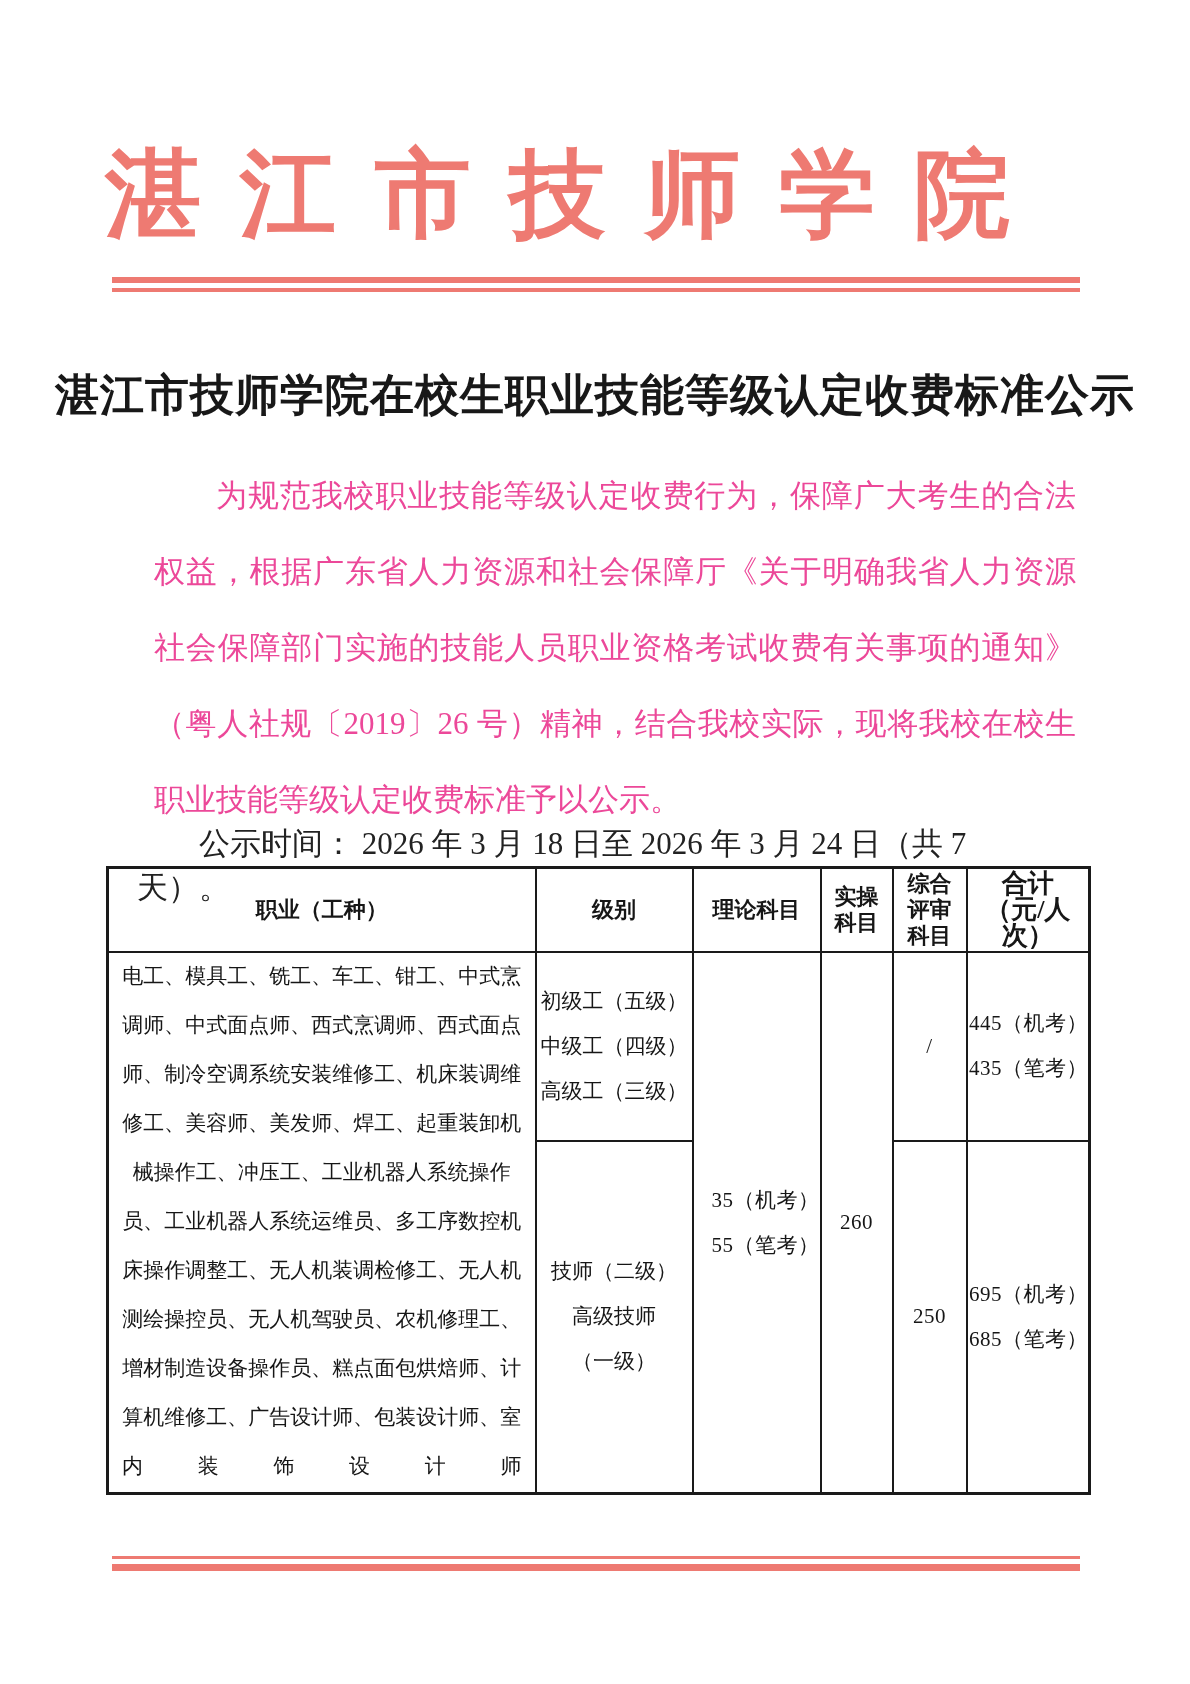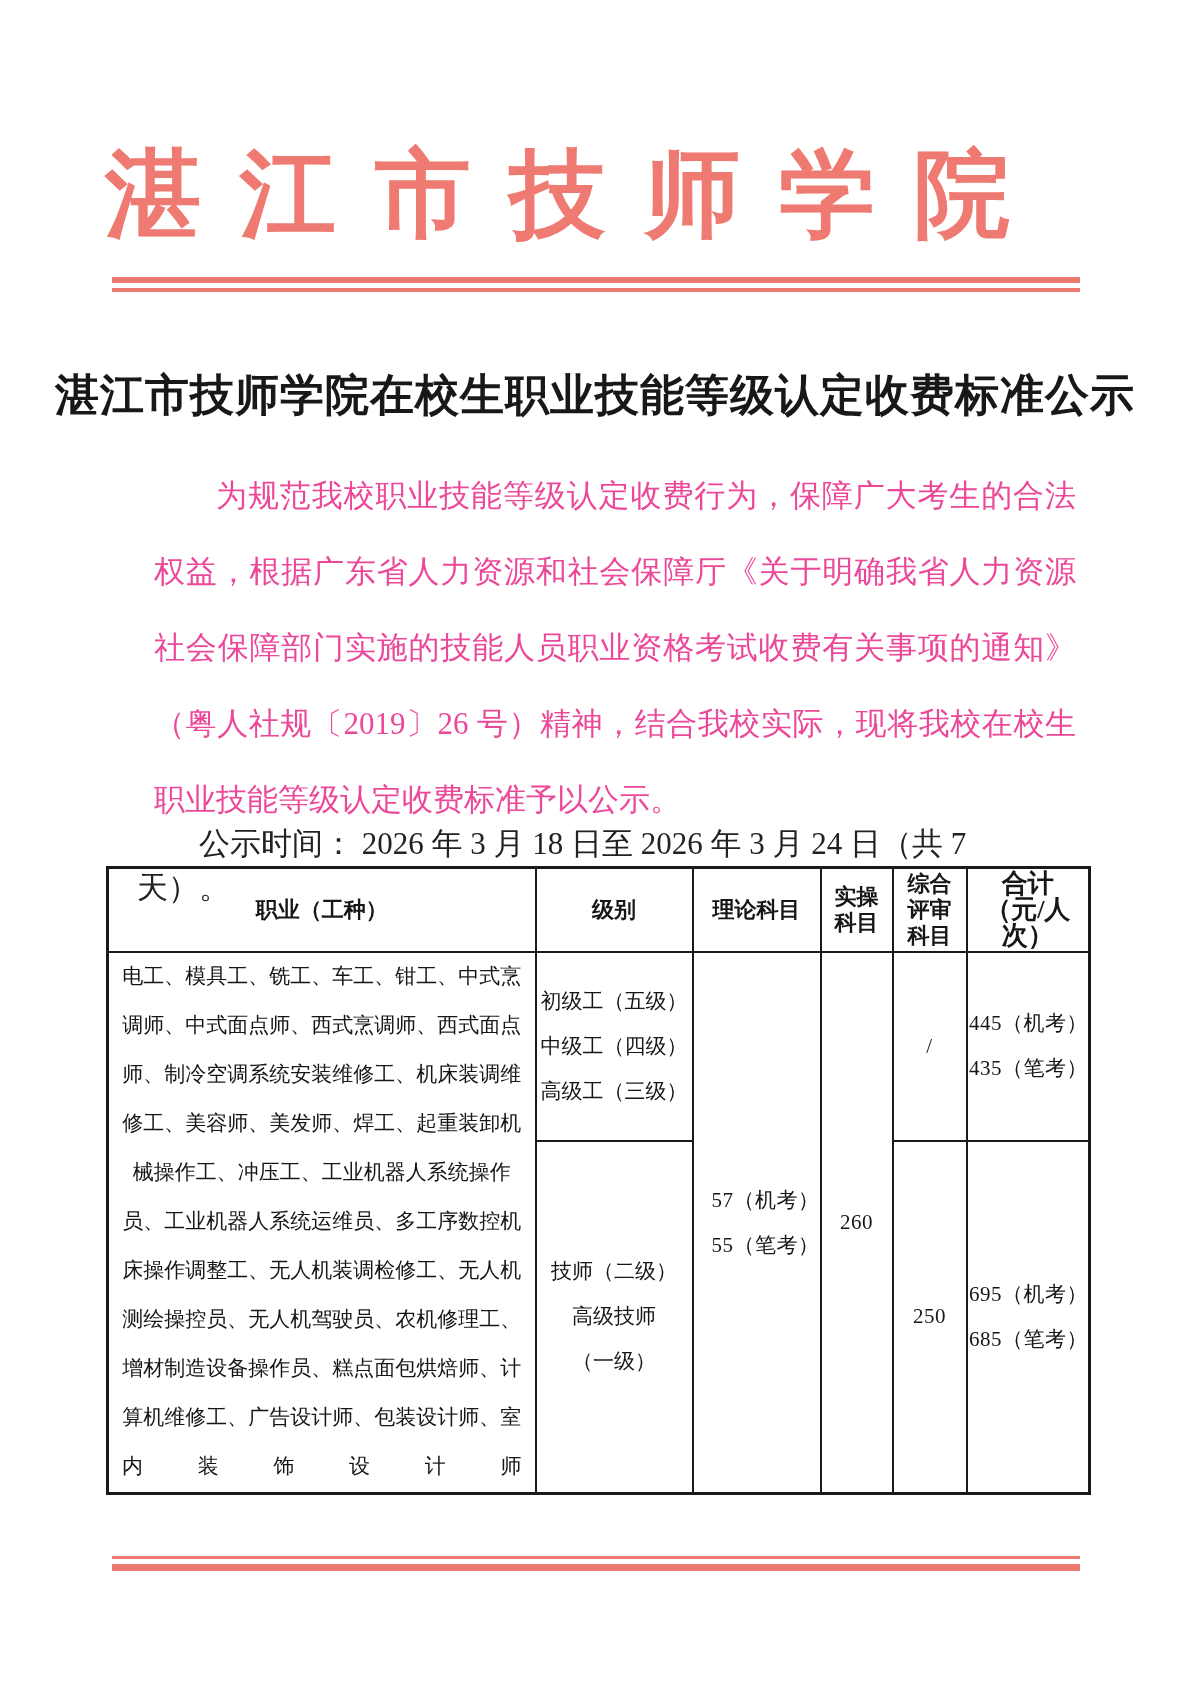--- a/index.html
+++ b/index.html
@@ -114,21 +114,21 @@
       </th>
     </tr>
     <tr class="row-a">
       <td class="c-occ" rowspan="2">电工、模具工、铣工、车工、钳工、中式烹调师、中式面点师、西式烹调师、西式面点师、制冷空调系统安装维修工、机床装调维修工、美容师、美发师、焊工、起重装卸机械操作工、冲压工、工业机器人系统操作员、工业机器人系统运维员、多工序数控机床操作调整工、无人机装调检修工、无人机测绘操控员、无人机驾驶员、农机修理工、增材制造设备操作员、糕点面包烘焙师、计算机维修工、广告设计师、包装设计师、室内装饰设计师</td>
       <td class="c-mid">
         <span class="cell-line">初级工（五级）</span>
         <span class="cell-line">中级工（四级）</span>
         <span class="cell-line">高级工（三级）</span>
       </td>
       <td class="c-mid" rowspan="2">
-        <span class="cell-line num">57（机考）</span>
+        <span class="cell-line num">35（机考）</span>
         <span class="cell-line num">55（笔考）</span>
       </td>
       <td class="c-mid num" rowspan="2">260</td>
       <td class="c-mid num">/</td>
       <td class="c-mid">
         <span class="cell-line num">445（机考）</span>
         <span class="cell-line num">435（笔考）</span>
       </td>
     </tr>
     <tr class="row-b">

